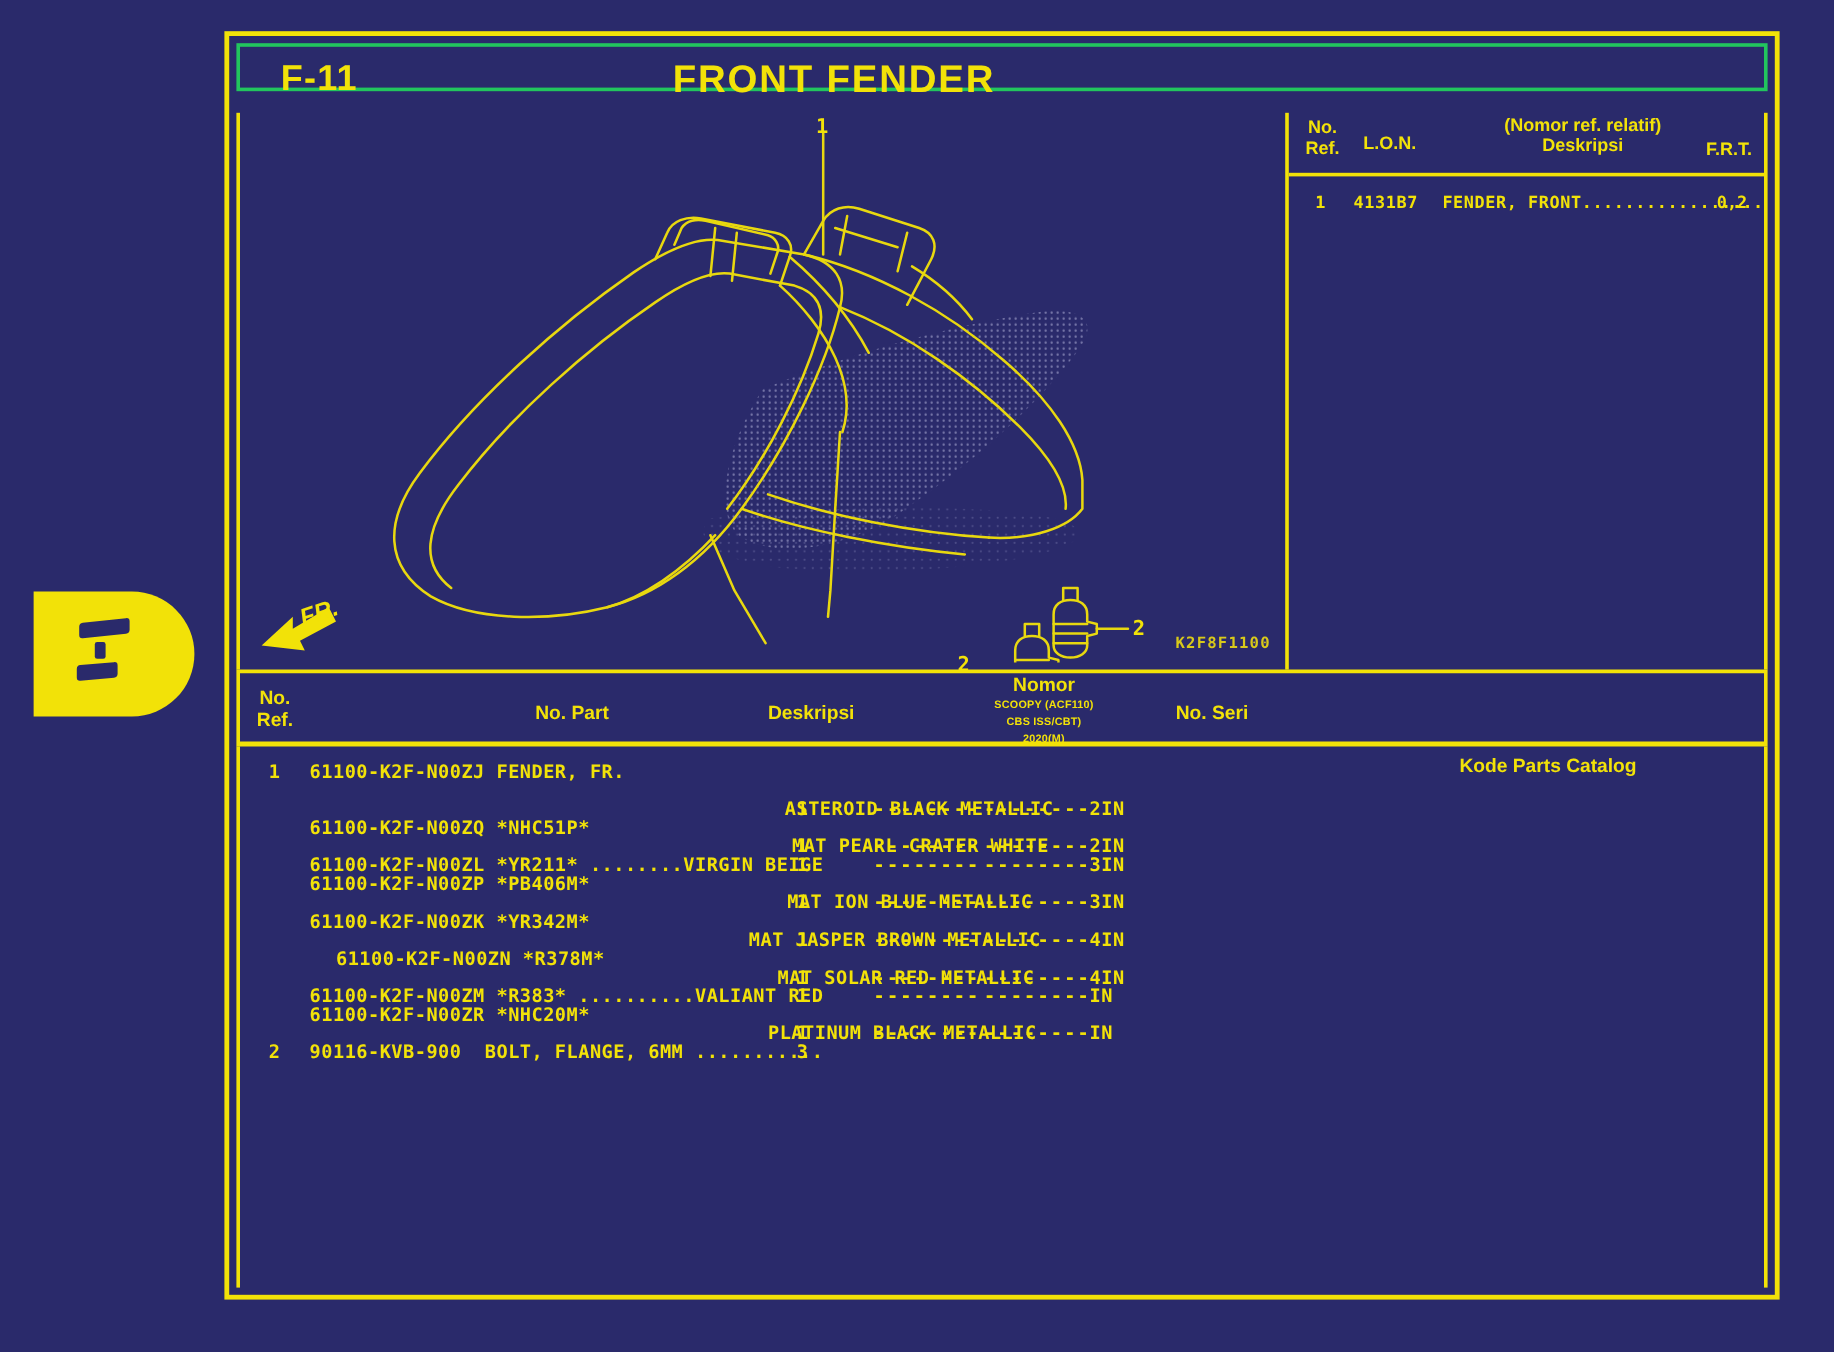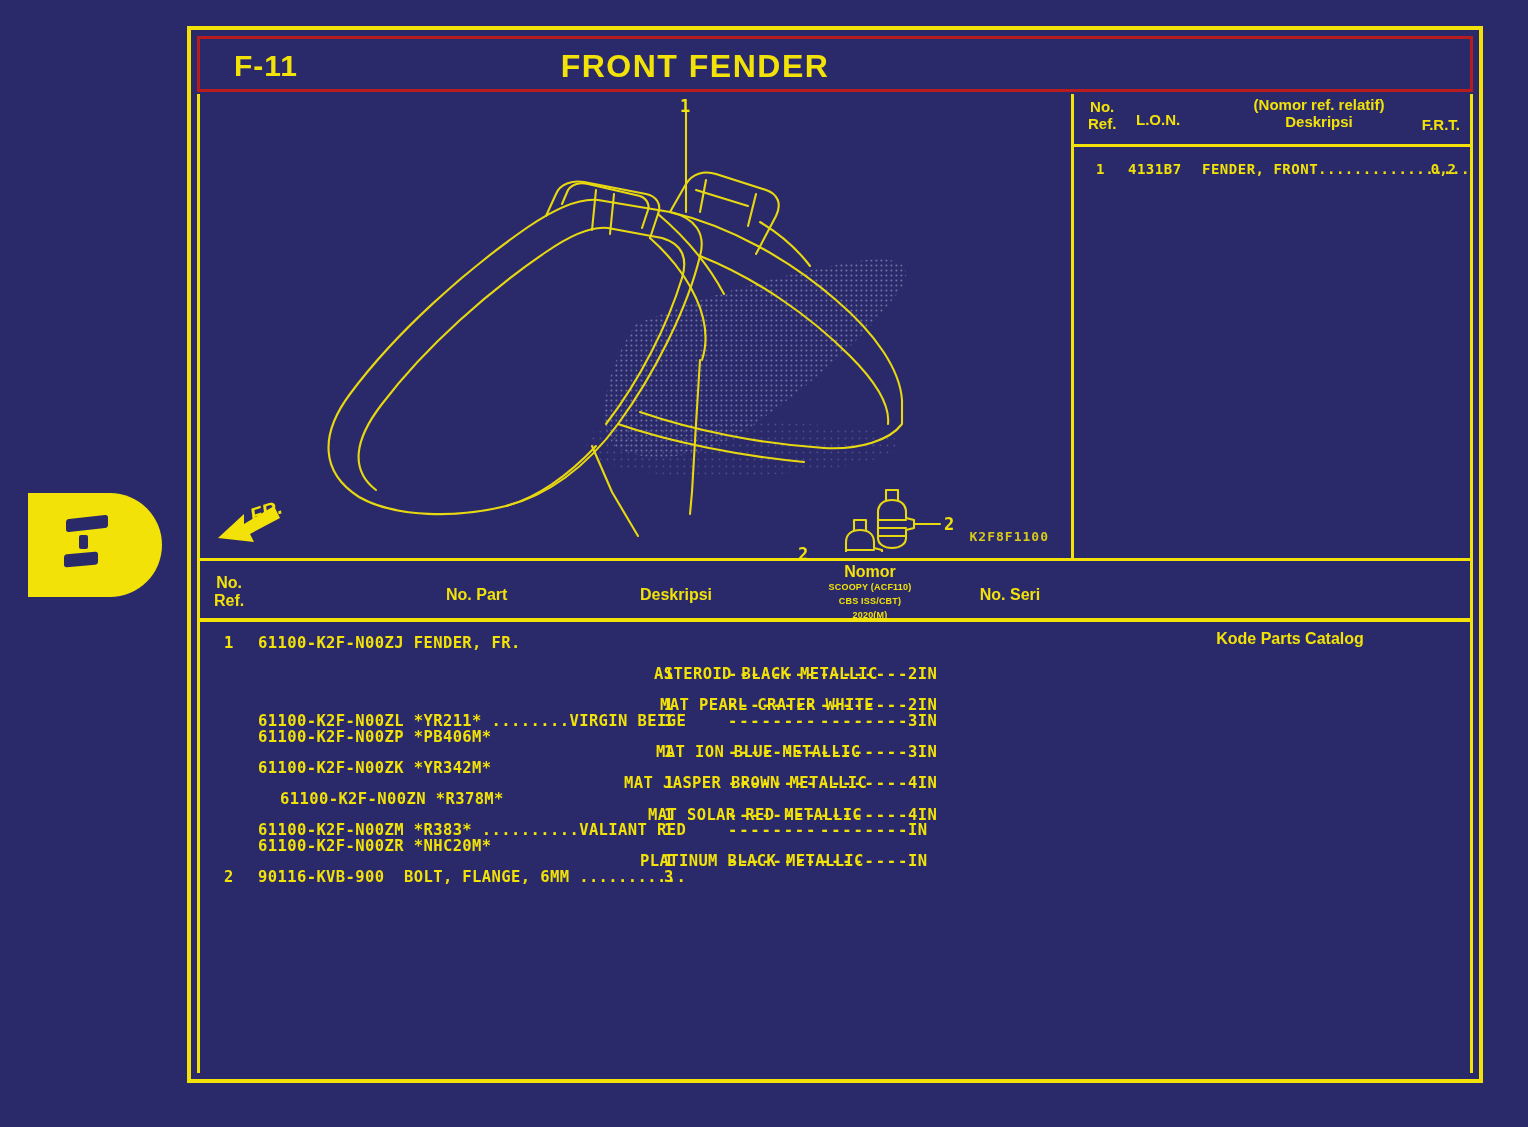--- a/index.html
+++ b/index.html
@@ -66,22 +66,22 @@
     border: 4px solid #f2e208;
     box-sizing: border-box;
   }
 
   
   #title-bar {
     position: absolute;
     left: 6px;
     top: 6px;
     right: 6px;
-    height: 56px;
-    border: 3px solid #b91c1c;
+    height: 40px;
+    border: 3px solid #22c55e;
     box-sizing: border-box;
   }
   #section-code {
     position: absolute;
     left: 34px;
     top: 10px;
     color: #f2e208;
     font-size: 30px;
     font-weight: bold;
     letter-spacing: 1px;
@@ -170,21 +170,21 @@
     left: 36px;
     top: 0px;
     color: #f2e208;
     font-size: 20px;
     font-weight: bold;
     font-style: italic;
     transform: rotate(-18deg);
   }
   #draw-code {
     position: absolute;
-    right: 22px;
+    right: 12px;
     bottom: 14px;
     color: #d8c91a;
     font-family: "DejaVu Sans Mono", monospace;
     font-size: 13px;
     font-weight: bold;
     letter-spacing: 1px;
   }
   .callout-num {
     position: absolute;
     color: #f2e208;
@@ -405,20 +405,21 @@
       <span class="sm">CBS ISS/CBT)</span>
       <span class="sm">2020(M)</span>
     </div>
     <div class="hcell" id="h-seri">No. Seri</div>
     <div class="hcell" id="h-kode">Kode Parts Catalog</div>
   </div>
 
   <div id="parts-body">
       <div class="prow" style="top: 12px;"><span class="c-ref">1</span><span class="c-part">61100-K2F-N00ZJ FENDER, FR.</span></div>
       <div class="prow" style="top: 43.2px;"><span class="c-desc" style="left: 440px; margin-left: 14px;">ASTEROID BLACK METALLIC</span><span class="c-qty">1</span><span class="c-ser1">--------</span><span class="c-ser2">--------</span><span class="c-kode">2IN</span></div>
+      <div class="prow" style="top: 58.8px;"><span class="c-part">61100-K2F-N00ZQ *NHC51P*</span></div>
       <div class="prow" style="top: 74.4px;"><span class="c-desc" style="left: 460px;">MAT PEARL CRATER WHITE</span><span class="c-qty">1</span><span class="c-ser1">--------</span><span class="c-ser2">--------</span><span class="c-kode">2IN</span></div>
       <div class="prow" style="top: 90px;"><span class="c-part">61100-K2F-N00ZL *YR211* ........VIRGIN BEIGE</span><span class="c-qty">1</span><span class="c-ser1">--------</span><span class="c-ser2">--------</span><span class="c-kode">3IN</span></div>
       <div class="prow" style="top: 105.6px;"><span class="c-part">61100-K2F-N00ZP *PB406M*</span></div>
       <div class="prow" style="top: 121.2px;"><span class="c-desc" style="left: 456px;">MAT ION BLUE METALLIC</span><span class="c-qty">1</span><span class="c-ser1">--------</span><span class="c-ser2">--------</span><span class="c-kode">3IN</span></div>
       <div class="prow" style="top: 136.8px;"><span class="c-part">61100-K2F-N00ZK *YR342M*</span></div>
       <div class="prow" style="top: 152.4px;"><span class="c-desc" style="left: 424px;">MAT JASPER BROWN METALLIC</span><span class="c-qty">1</span><span class="c-ser1">--------</span><span class="c-ser2">--------</span><span class="c-kode">4IN</span></div>
       <div class="prow" style="top: 168px; margin-left: 22px;"><span class="c-part">61100-K2F-N00ZN *R378M*</span></div>
       <div class="prow" style="top: 183.6px;"><span class="c-desc" style="left: 448px;">MAT SOLAR RED METALLIC</span><span class="c-qty">1</span><span class="c-ser1">--------</span><span class="c-ser2">--------</span><span class="c-kode">4IN</span></div>
       <div class="prow" style="top: 199.2px;"><span class="c-part">61100-K2F-N00ZM *R383* ..........VALIANT RED</span><span class="c-qty">1</span><span class="c-ser1">--------</span><span class="c-ser2">--------</span><span class="c-kode">IN</span></div>
       <div class="prow" style="top: 214.8px;"><span class="c-part">61100-K2F-N00ZR *NHC20M*</span></div>

